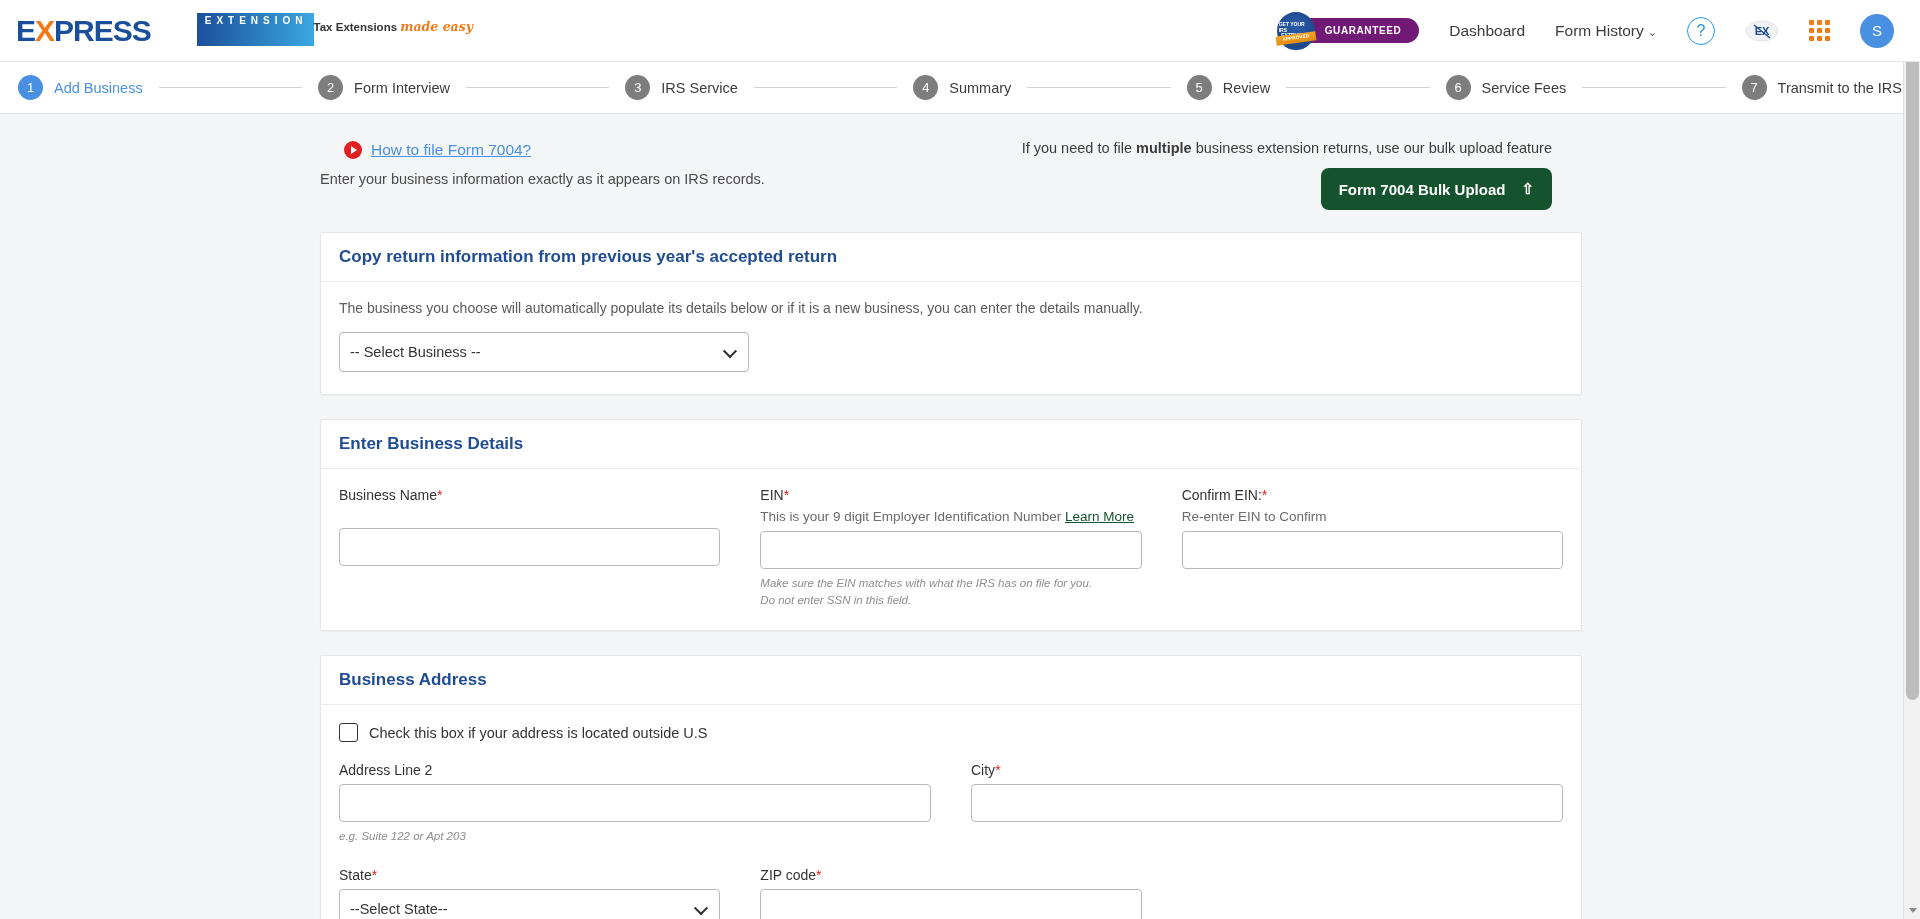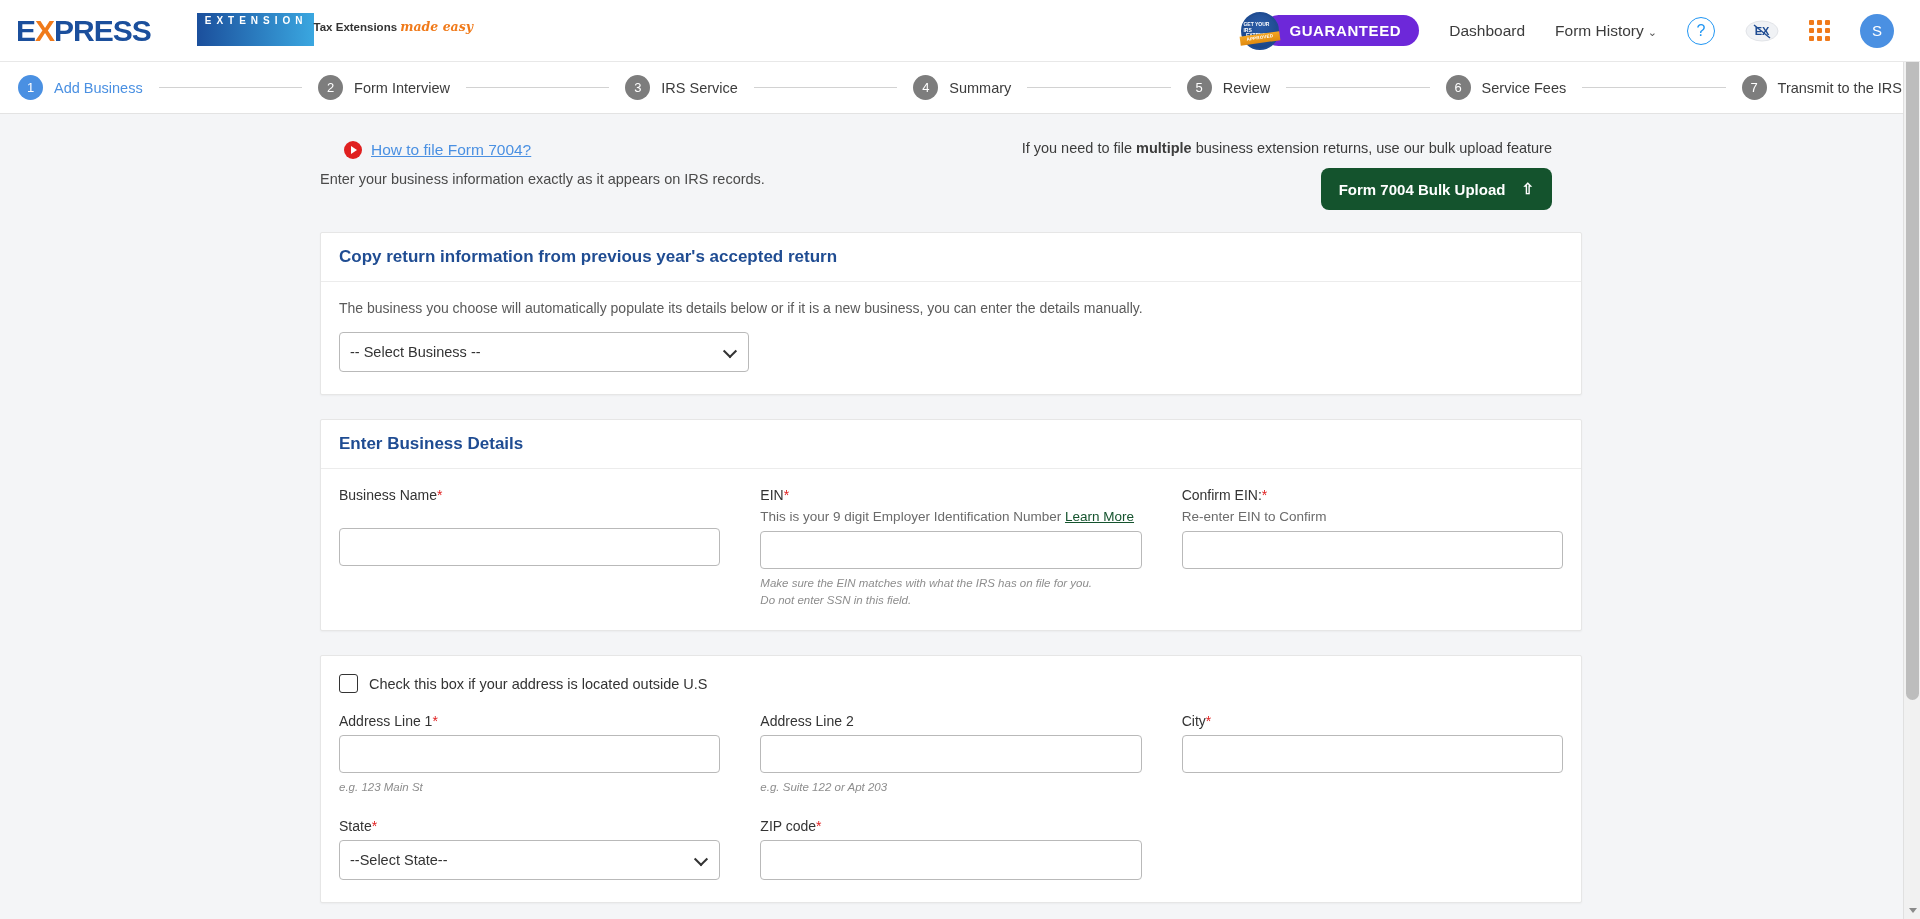--- a/index.html
+++ b/index.html
@@ -49,21 +49,21 @@
     border:2px solid #1f4c92; z-index:2; position:relative;
   }
   .guar-seal .band{
     position:absolute; left:-3px; right:-3px; top:20px; height:9px;
     background:linear-gradient(180deg,#f5a623,#e08a10);
     display:flex;align-items:center;justify-content:center;
     color:#fff;font-size:4.5px;font-weight:bold;letter-spacing:.2px;
     transform:rotate(-8deg);
   }
   .guar-pill{
-    background:#6d28d9; color:#fff; font-size:15px; font-weight:bold;
+    background:#701a75; color:#fff; font-size:10px; font-weight:bold;
     letter-spacing:.6px; border-radius:16px; padding:7px 18px 7px 26px;
     margin-left:-16px; z-index:1;
   }
 
   .navlink{ font-size:15.5px; color:#3c3c3c; cursor:pointer; white-space:nowrap; }
   .navlink .caret{ font-size:11px; margin-left:4px; color:#555; }
 
   .icon-help{
     width:28px;height:28px;border-radius:50%;border:1.6px solid #2196f3;
     color:#2196f3;font-size:16px;display:flex;align-items:center;justify-content:center;
@@ -351,33 +351,29 @@
           <label class="lbl"><span>Confirm EIN:</span><span class="req">*</span></label>
           <div class="sublbl">Re-enter EIN to Confirm</div>
           <input class="inp" type="text" value="" style="">
         </div>
 
       </div>
     </div>
   </div>
 
   <div class="panel">
+    <div class="panel-head">Business Address</div>
     <div class="panel-body">
 
       <div class="cb-row">
         <div class="cb"></div>
         <span class="cb-lbl">Check this box if your address is located outside U.S</span>
       </div>
 
       <div class="row">
-        <div class="col">
-          <label class="lbl"><span>Address Line 1</span><span class="req">*</span></label>
-          <input class="inp" type="text" value="" style="">
-          <div class="hint">e.g. 123 Main St</div>
-        </div>
 
         <div class="col">
           <label class="lbl">Address Line 2</label>
           <input class="inp" type="text" value="" style="">
           <div class="hint">e.g. Suite 122 or Apt 203</div>
         </div>
 
         <div class="col">
           <label class="lbl"><span>City</span><span class="req">*</span></label>
           <input class="inp" type="text" value="" style="">

